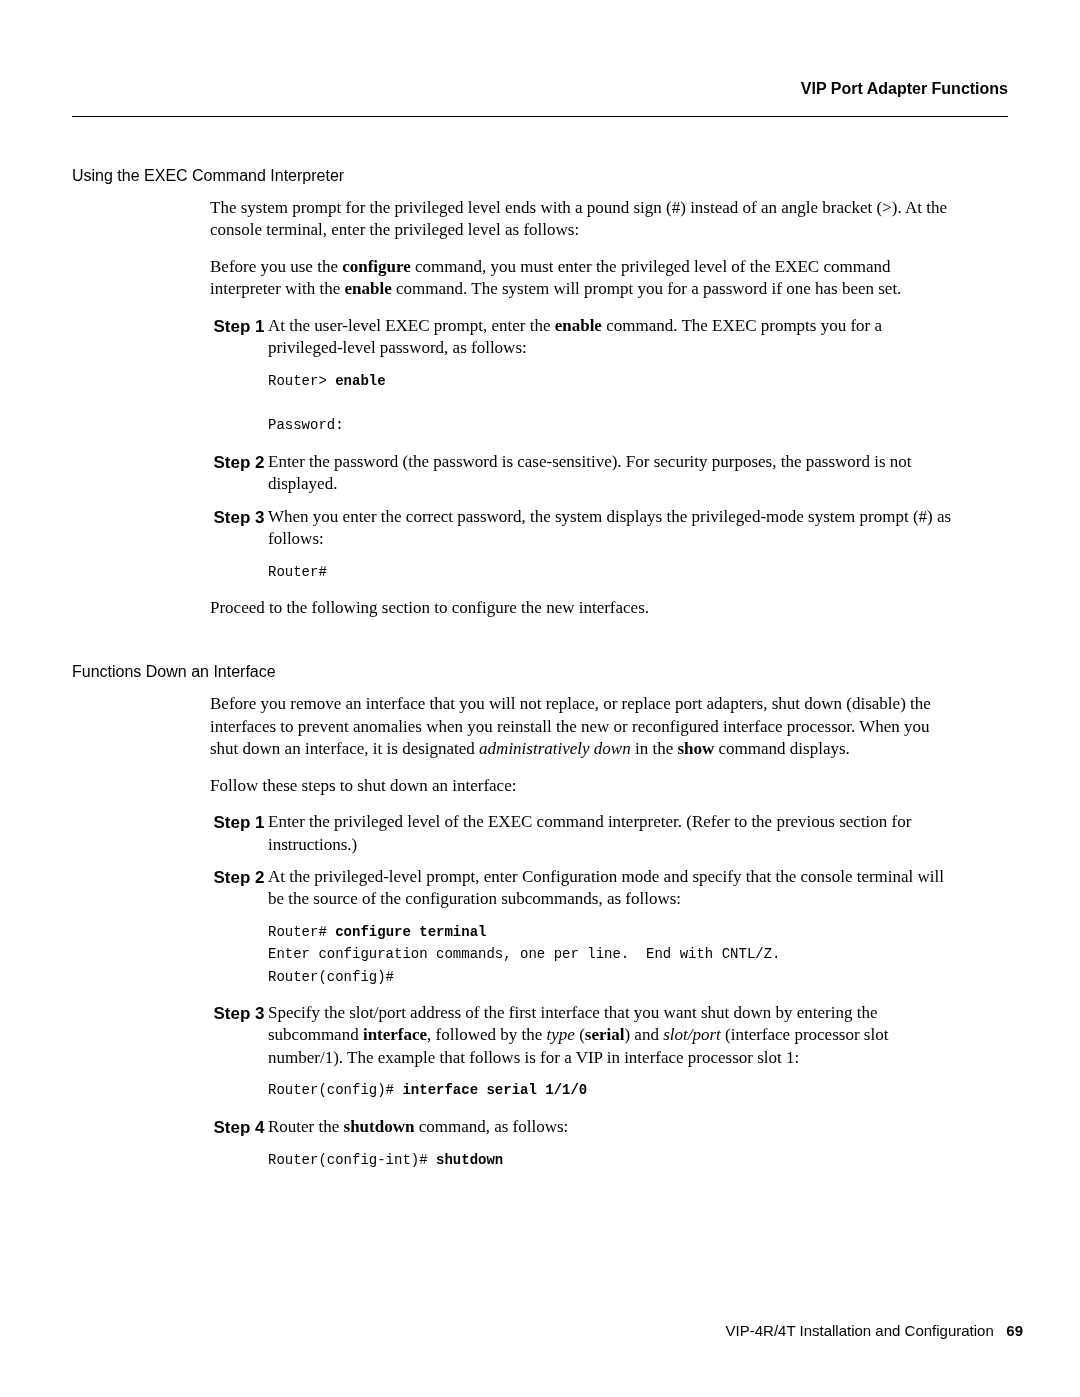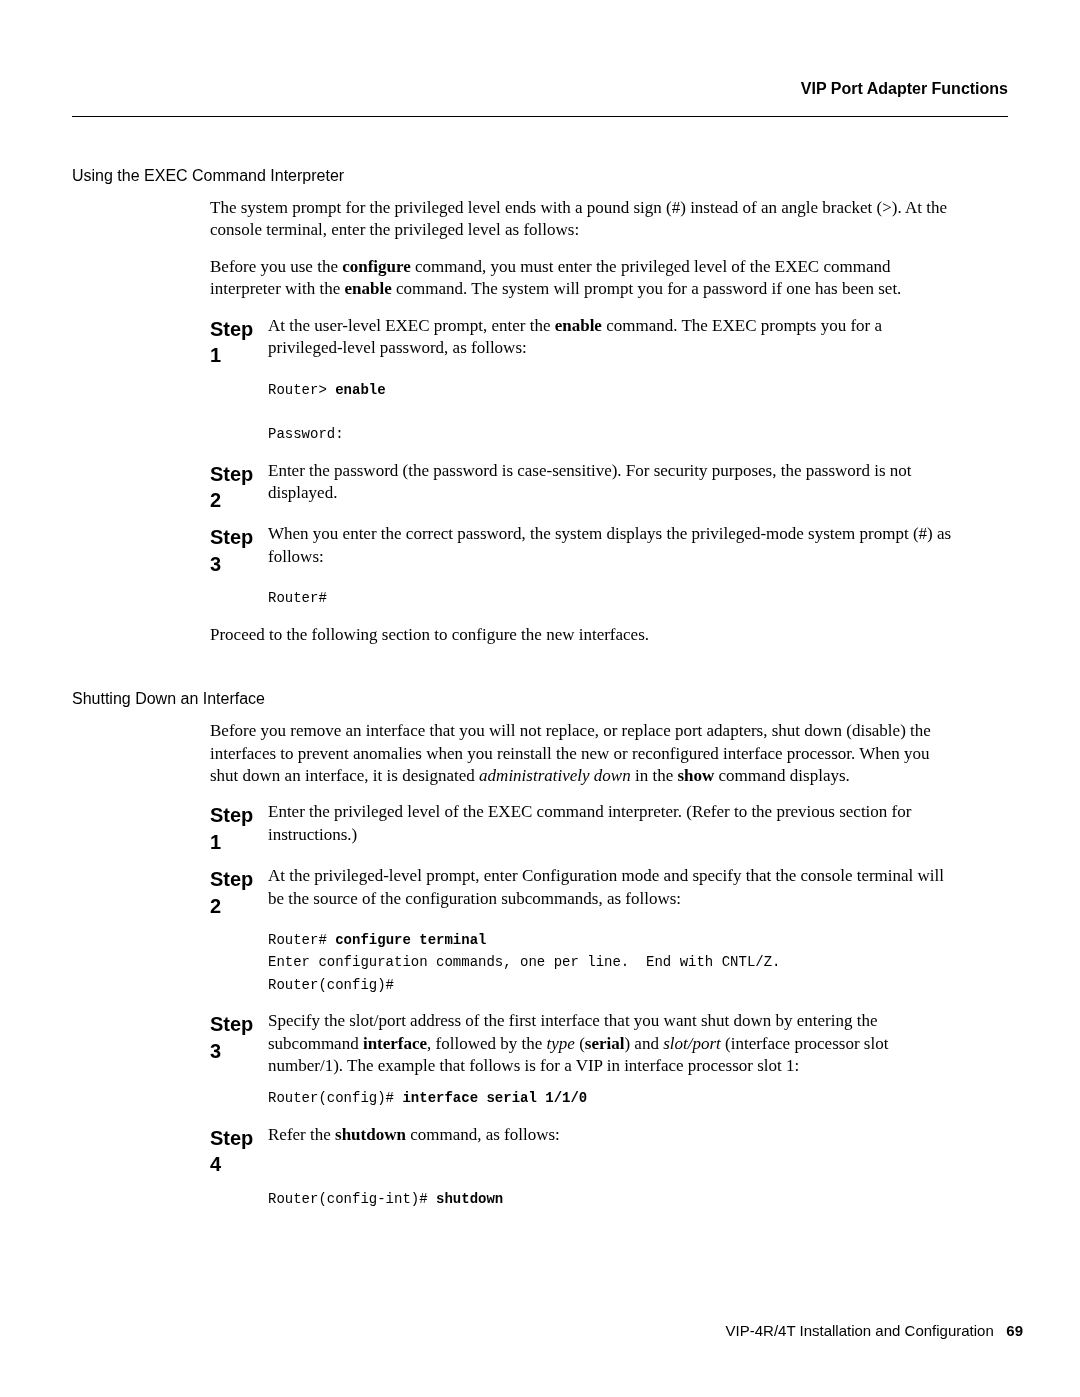--- a/index.html
+++ b/index.html
@@ -51,23 +51,24 @@
     }
     .step-row {
       display: flex;
       margin-bottom: 10px;
       font-size: 17px;
       line-height: 1.32;
     }
     .step-label {
       font-family: Arial, Helvetica, sans-serif;
       font-weight: bold;
-      font-size: 20px;
+      font-size: 17px;
       flex: 0 0 58px;
       padding-top: 1px;
+      text-align: center;
     }
     .step-content {
       flex: 1;
     }
     .code-block {
       font-family: "Courier New", Courier, monospace;
       font-size: 14px;
       line-height: 1.6;
       margin-left: 58px;
       margin-top: 8px;
@@ -133,27 +134,28 @@
     <div class="step-row">
       <div class="step-label">Step 3</div>
       <div class="step-content">When you enter the correct password, the system displays the privileged-mode system prompt (#) as follows:</div>
     </div>
 
     <div class="code-block">Router#</div>
 
     <p class="para">Proceed to the following section to configure the new interfaces.</p>
   </div>
 
-  <div class="section-heading section-gap">Shutting Down an Interface</div>
+  <div class="section-heading section-gap">Functions Down an Interface</div>
 
   <div class="body-indent">
     <p class="para">
       <span>Before you remove an interface that you will not replace, or replace port adapters, shut down (disable) the interfaces to prevent anomalies when you reinstall the new or reconfigured interface processor. When you shut down an interface, it is designated </span><span class="inline-italic">administratively down</span><span> in the </span><span class="inline-bold">show</span><span> command displays.</span>
     </p>
 
+    <p class="para">Follow these steps to shut down an interface:</p>
 
     <div class="step-row">
       <div class="step-label">Step 1</div>
       <div class="step-content">Enter the privileged level of the EXEC command interpreter. (Refer to the previous section for instructions.)</div>
     </div>
 
     <div class="step-row">
       <div class="step-label">Step 2</div>
       <div class="step-content">At the privileged-level prompt, enter Configuration mode and specify that the console terminal will be the source of the configuration subcommands, as follows:</div>
     </div>
@@ -167,21 +169,21 @@
       <div class="step-content">
         <span>Specify the slot/port address of the first interface that you want shut down by entering the subcommand </span><span class="inline-bold">interface</span><span>, followed by the </span><span class="inline-italic">type</span><span> (</span><span class="inline-bold">serial</span><span>) and </span><span class="inline-italic">slot/port</span><span> (interface processor slot number/1). The example that follows is for a VIP in interface processor slot 1:</span>
       </div>
     </div>
 
     <div class="code-block"><span>Router(config)# </span><span class="bold">interface serial 1/1/0</span></div>
 
     <div class="step-row">
       <div class="step-label">Step 4</div>
       <div class="step-content">
-        <span>Refer the </span><span class="inline-bold">shutdown</span><span> command, as follows:</span>
+        <span>Router the </span><span class="inline-bold">shutdown</span><span> command, as follows:</span>
       </div>
     </div>
 
     <div class="code-block"><span>Router(config-int)# </span><span class="bold">shutdown</span></div>
   </div>
 
   <div class="footer">
     <span>VIP-4R/4T Installation and Configuration</span>&nbsp;&nbsp;&nbsp;<span class="footer-page">69</span>
   </div>
 

